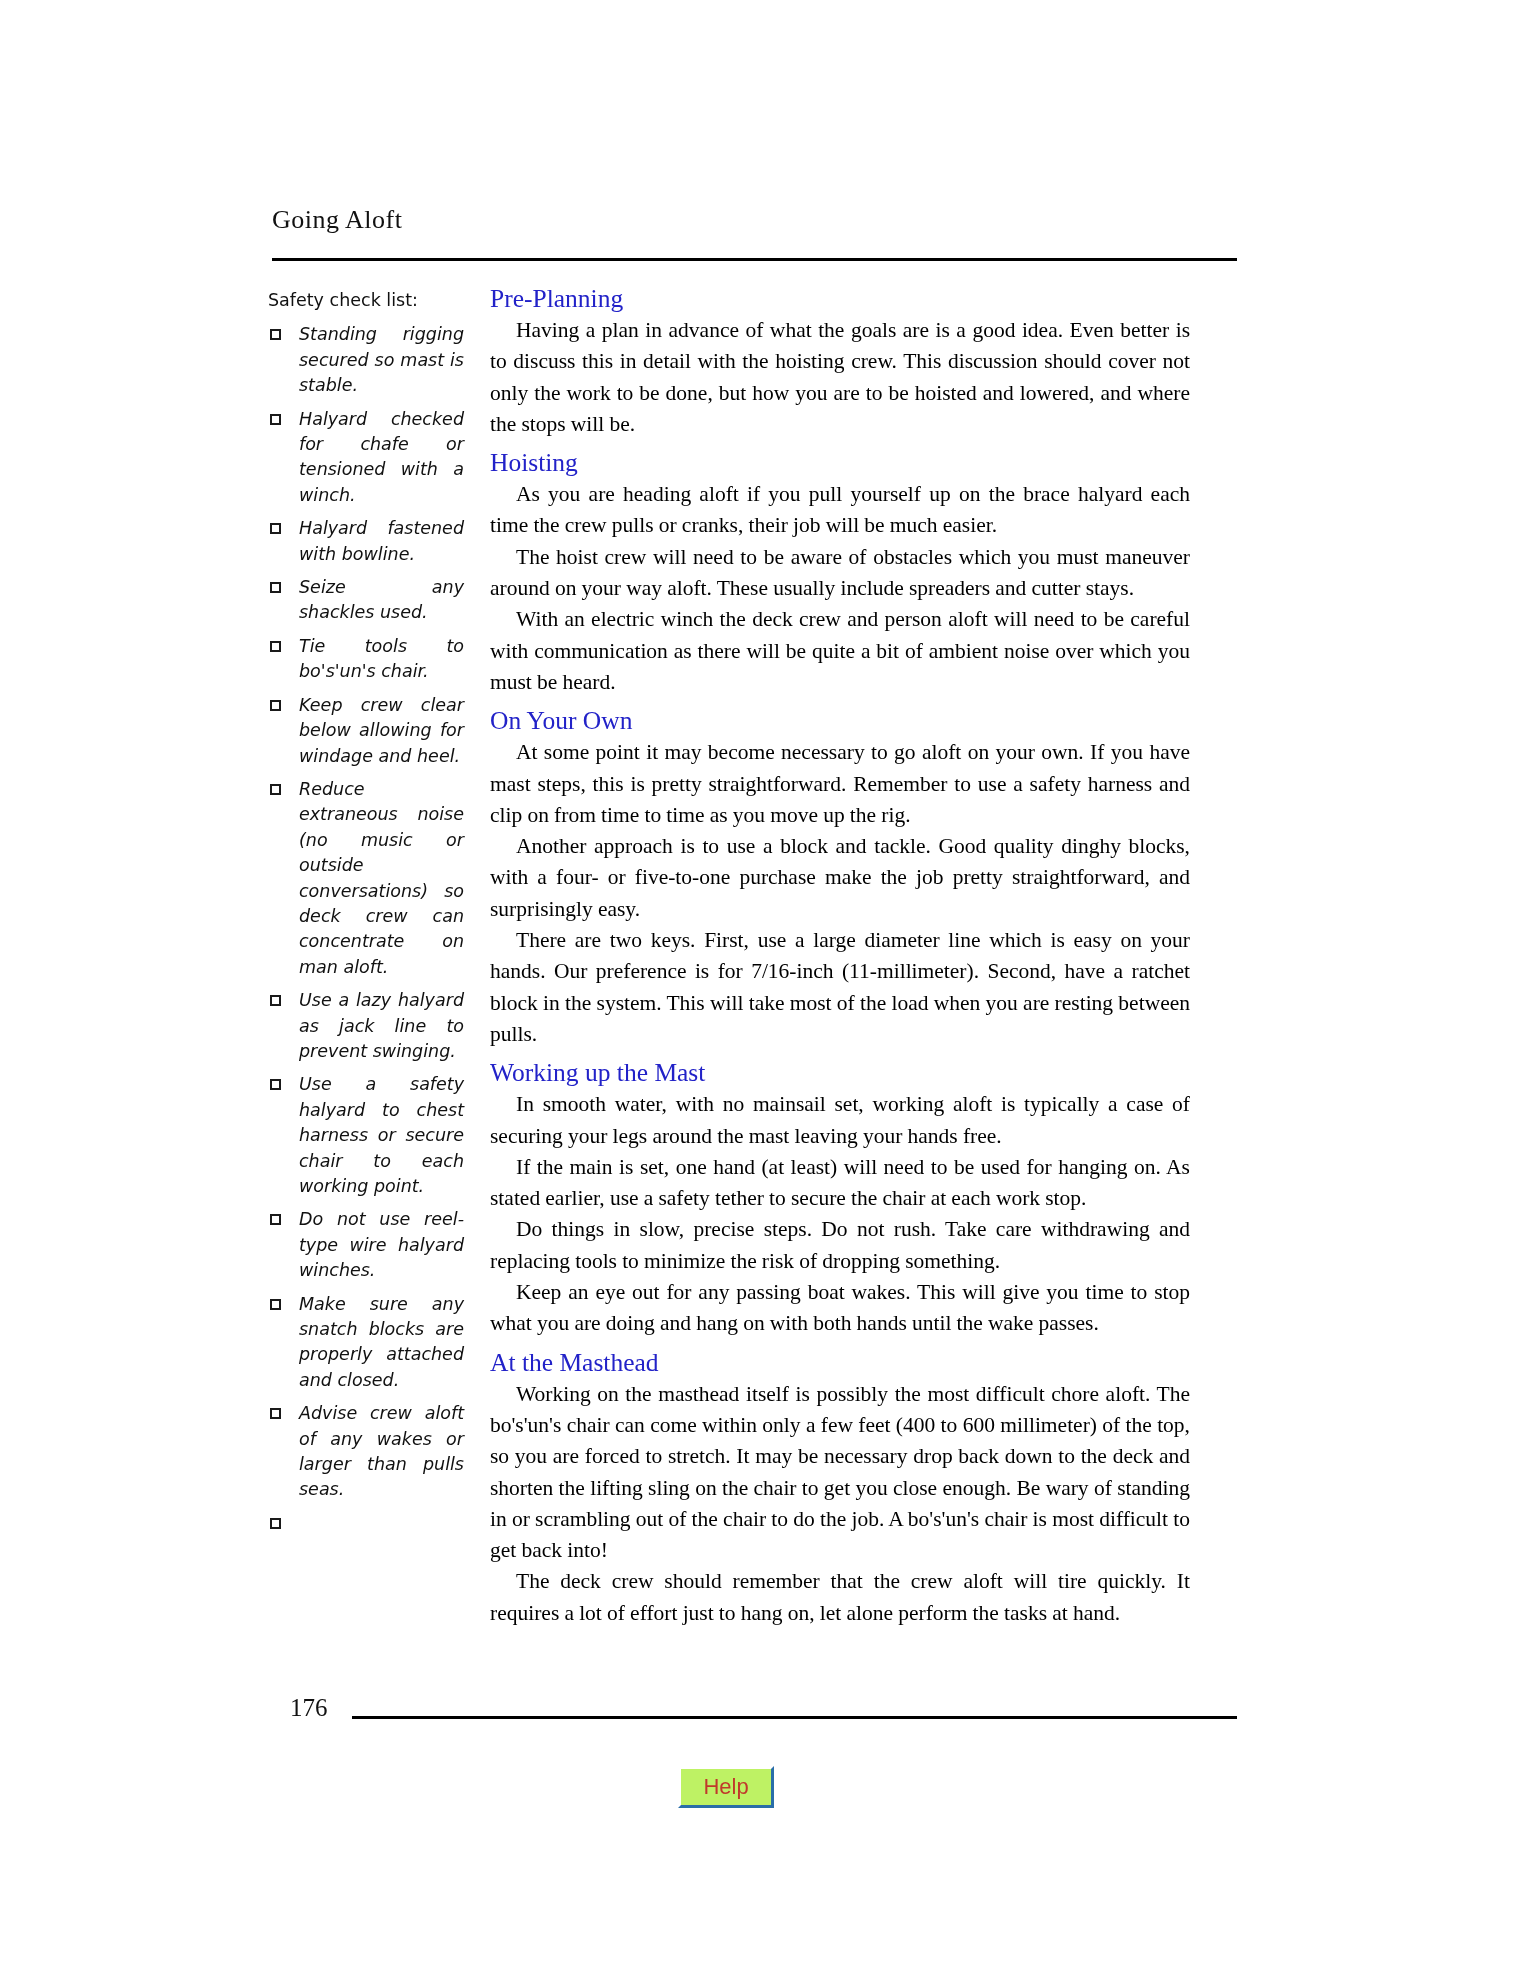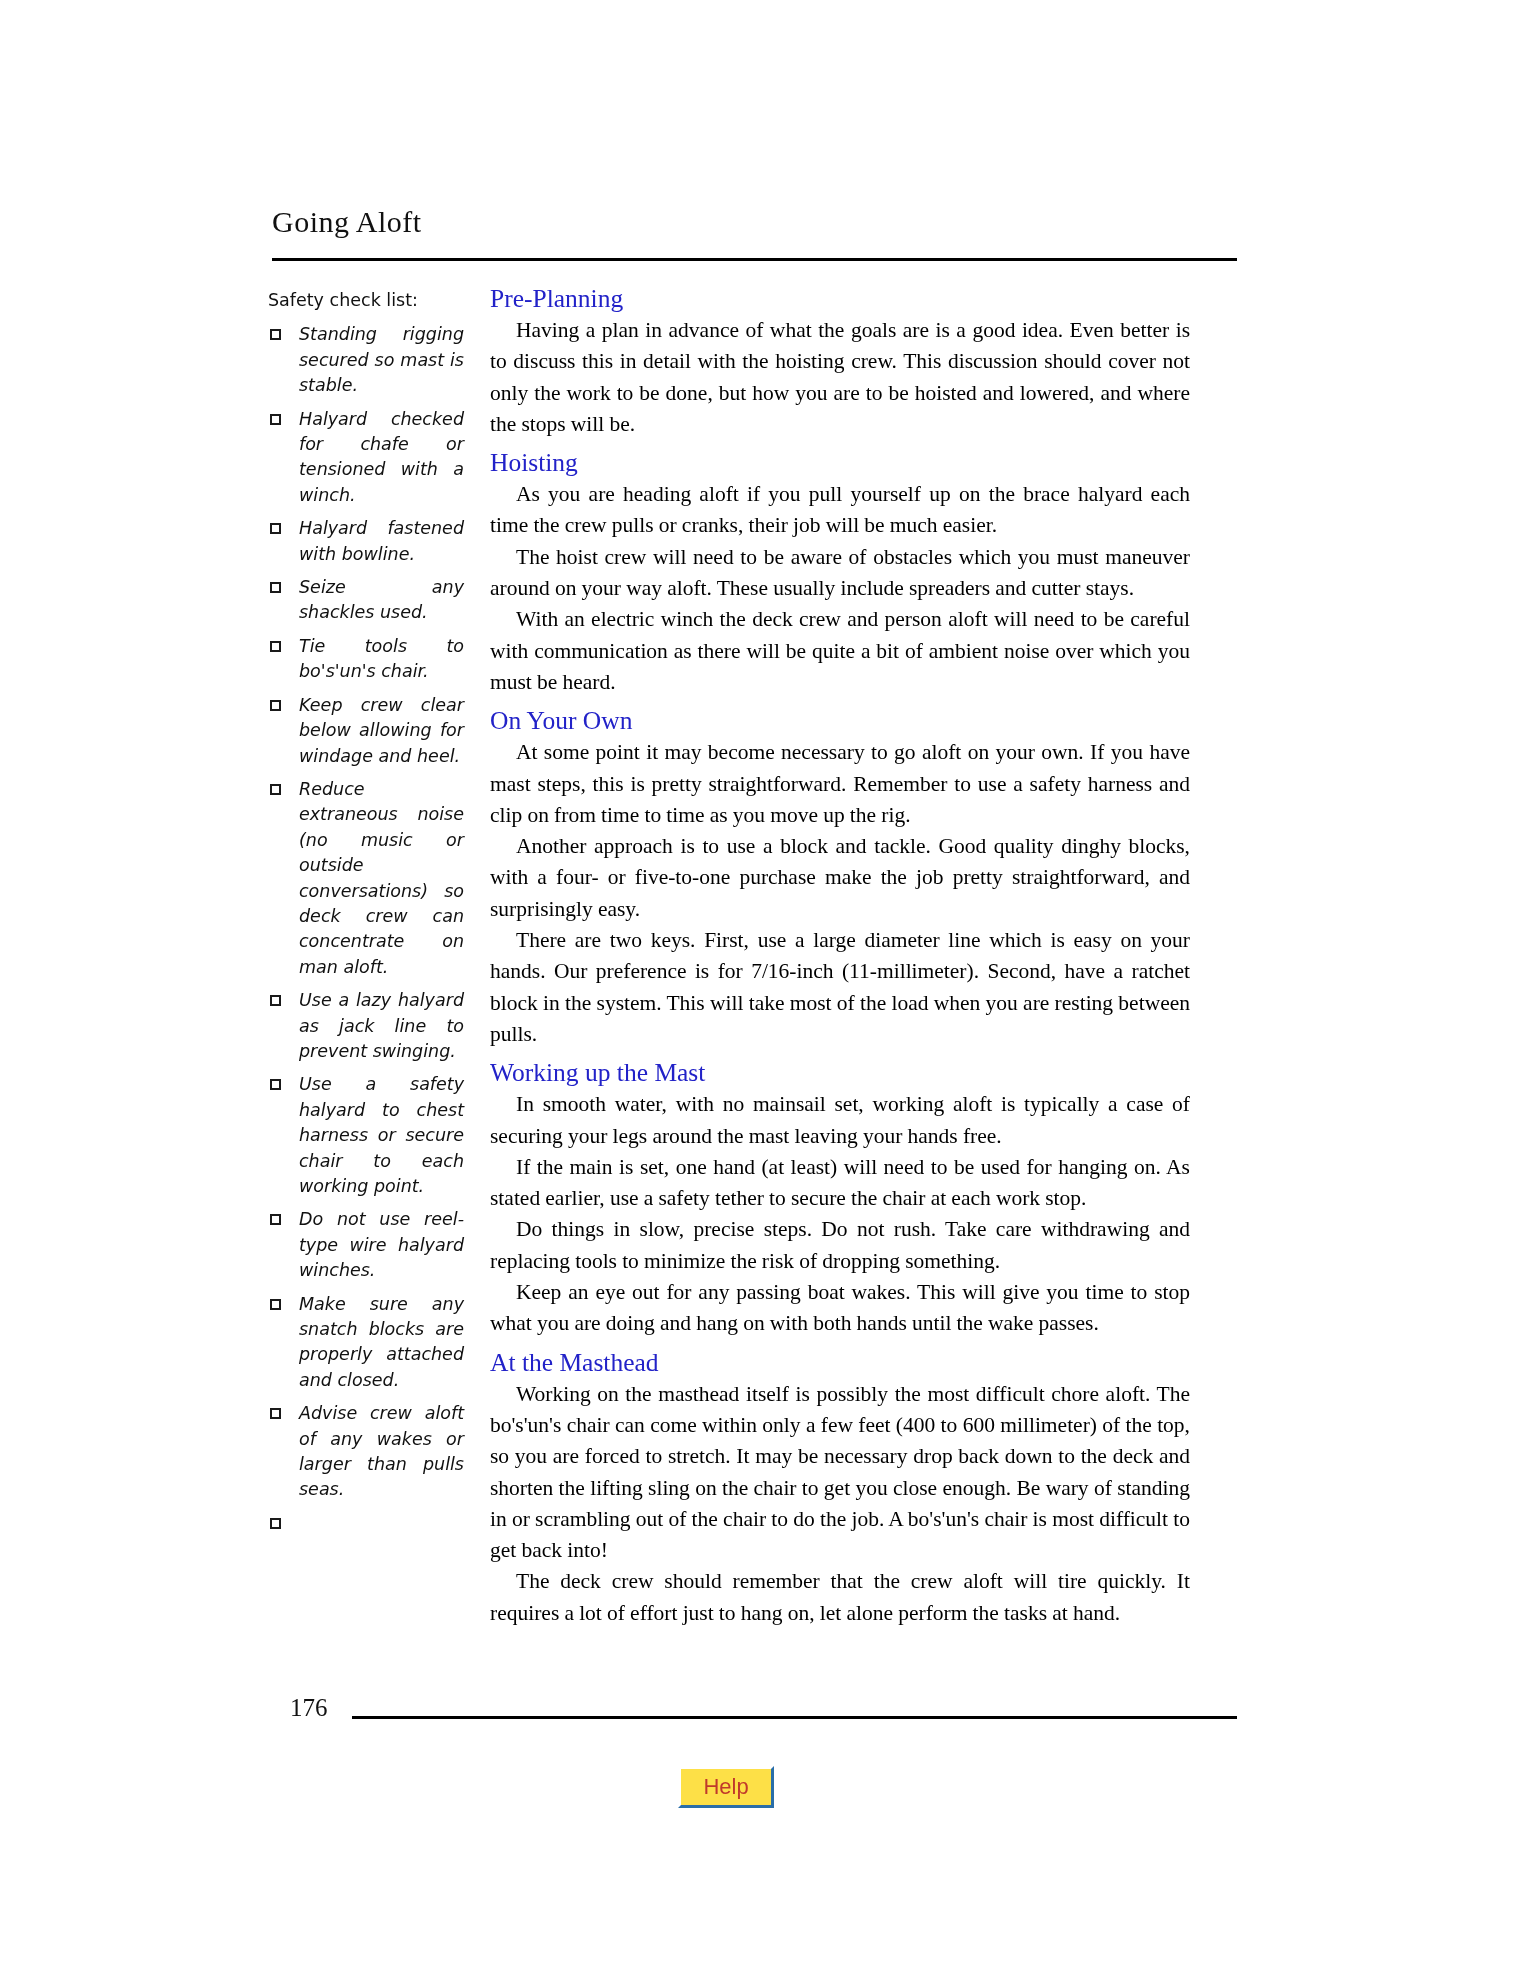--- a/index.html
+++ b/index.html
@@ -23,21 +23,21 @@
     height: 1980px;
     background: #ffffff;
   }
 
   
   .running-head {
     position: absolute;
     left: 272px;
     top: 205px;
     font-family: "Liberation Serif", serif;
-    font-size: 30px;
+    font-size: 26px;
     letter-spacing: 0.5px;
     color: #111;
     white-space: nowrap;
   }
 
   .head-rule {
     position: absolute;
     left: 272px;
     top: 258px;
     width: 965px;
@@ -261,15 +261,15 @@
       <p class="body-p">Do things in slow, precise steps. Do not rush. Take care withdrawing and replacing tools to minimize the risk of dropping something.</p>
       <p class="body-p">Keep an eye out for any passing boat wakes. This will give you time to stop what you are doing and hang on with both hands until the wake passes.</p>
       <h2 class="sec-head spaced" style="color: rgb(34, 34, 200);">At the Masthead</h2>
       <p class="body-p">Working on the masthead itself is possibly the most difficult chore aloft. The bo's'un's chair can come within only a few feet (400 to 600 millimeter) of the top, so you are forced to stretch. It may be necessary drop back down to the deck and shorten the lifting sling on the chair to get you close enough. Be wary of standing in or scrambling out of the chair to do the job. A bo's'un's chair is most difficult to get back into!</p>
       <p class="body-p">The deck crew should remember that the crew aloft will tire quickly. It requires a lot of effort just to hang on, let alone perform the tasks at hand.</p>
     </div>
 
   <div class="page-num">176</div>
   <div class="foot-rule"></div>
 
-  <button class="help-btn" style="background: #fde047; color: rgb(192, 57, 43);">Help</button>
+  <button class="help-btn" style="background: #bef264; color: rgb(192, 57, 43);">Help</button>
 
 </div>
 
 </body></html>

